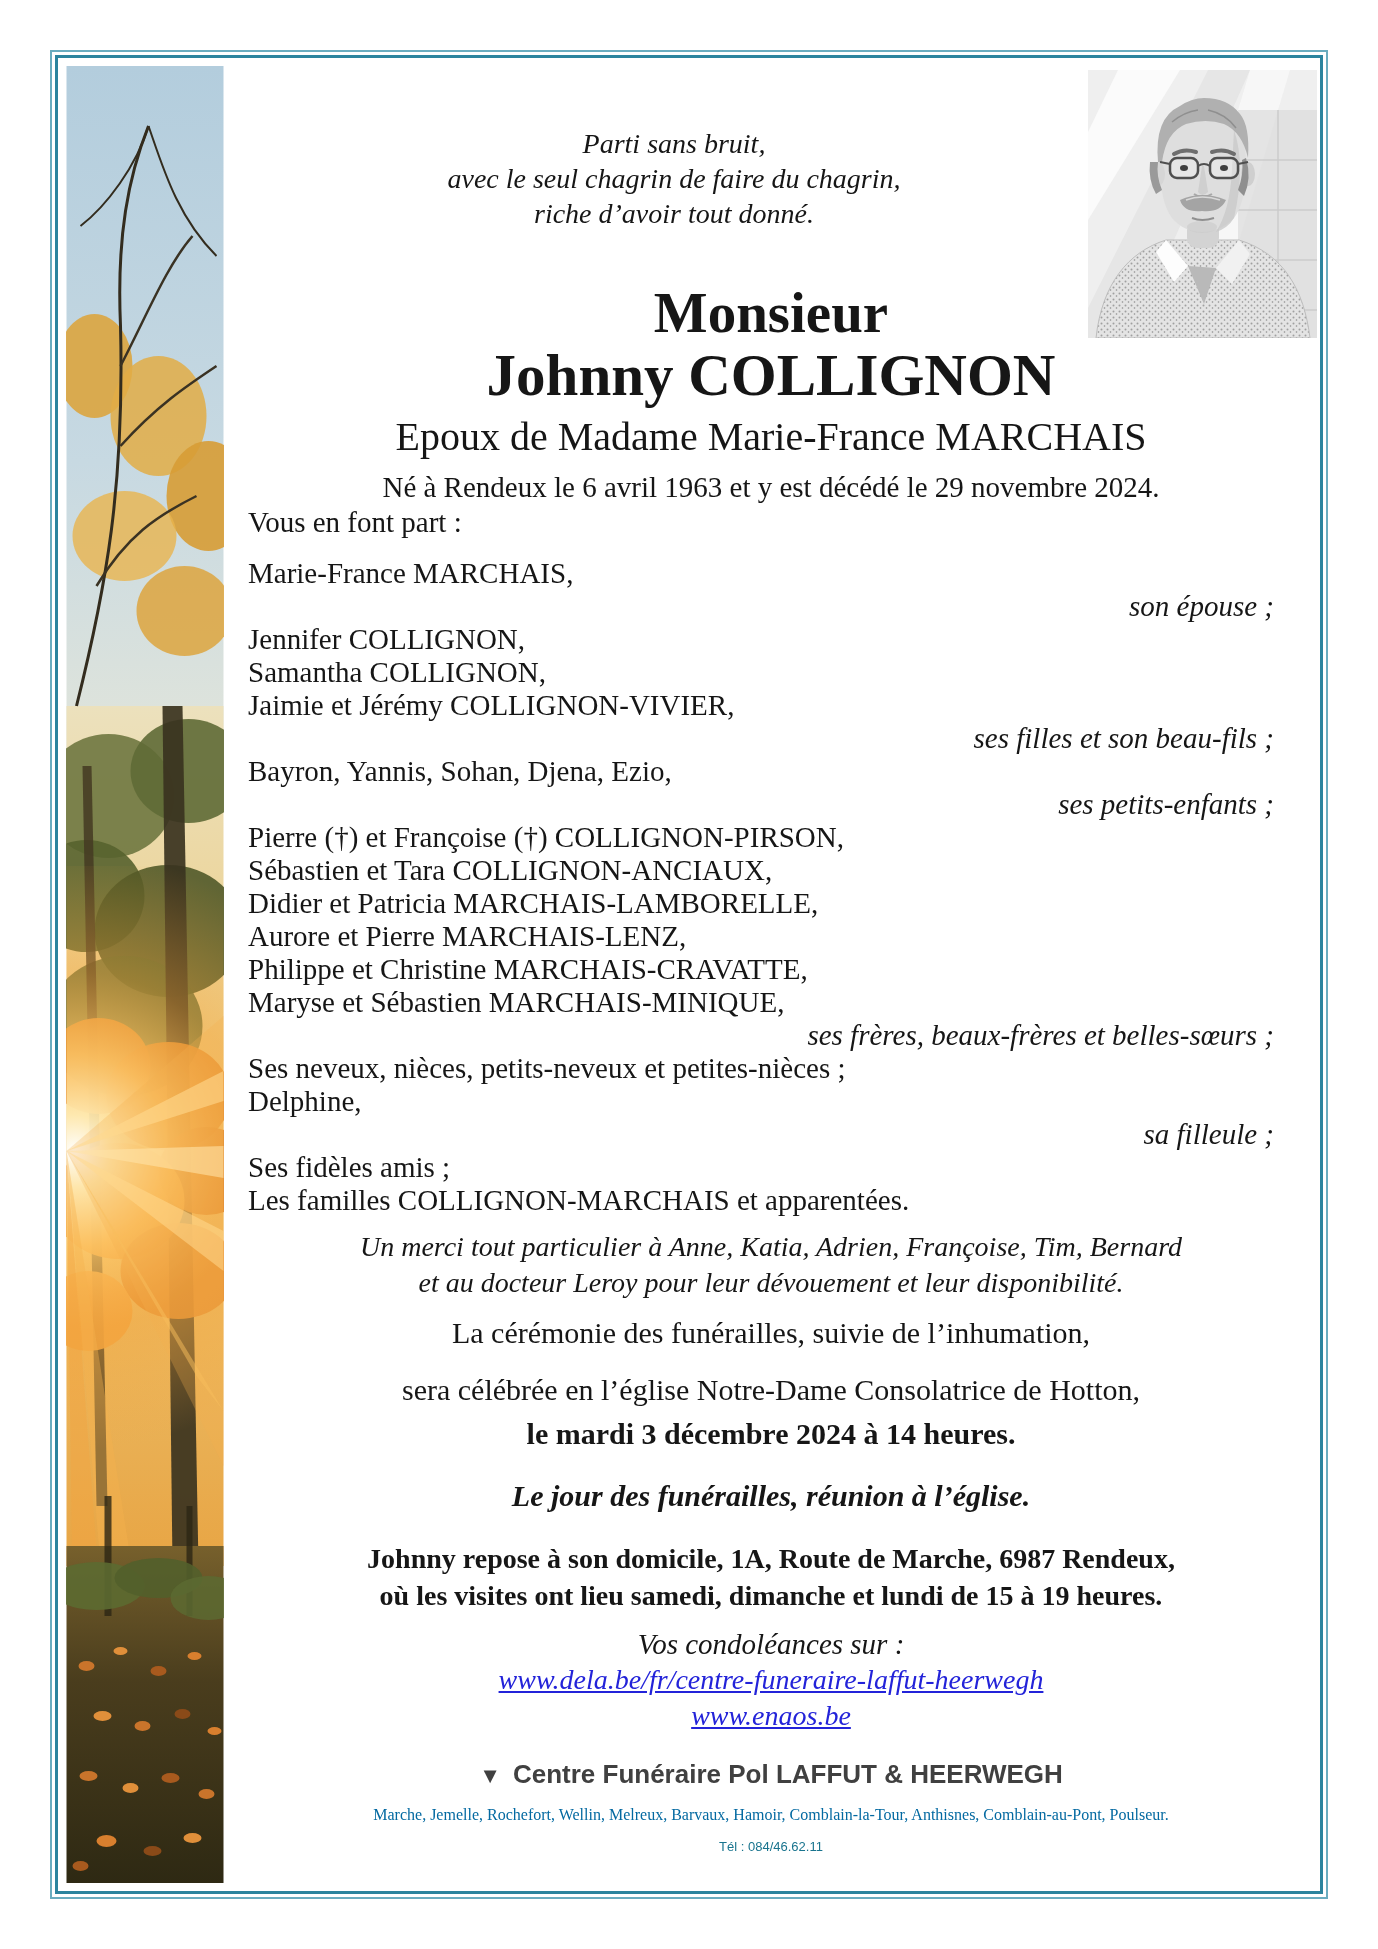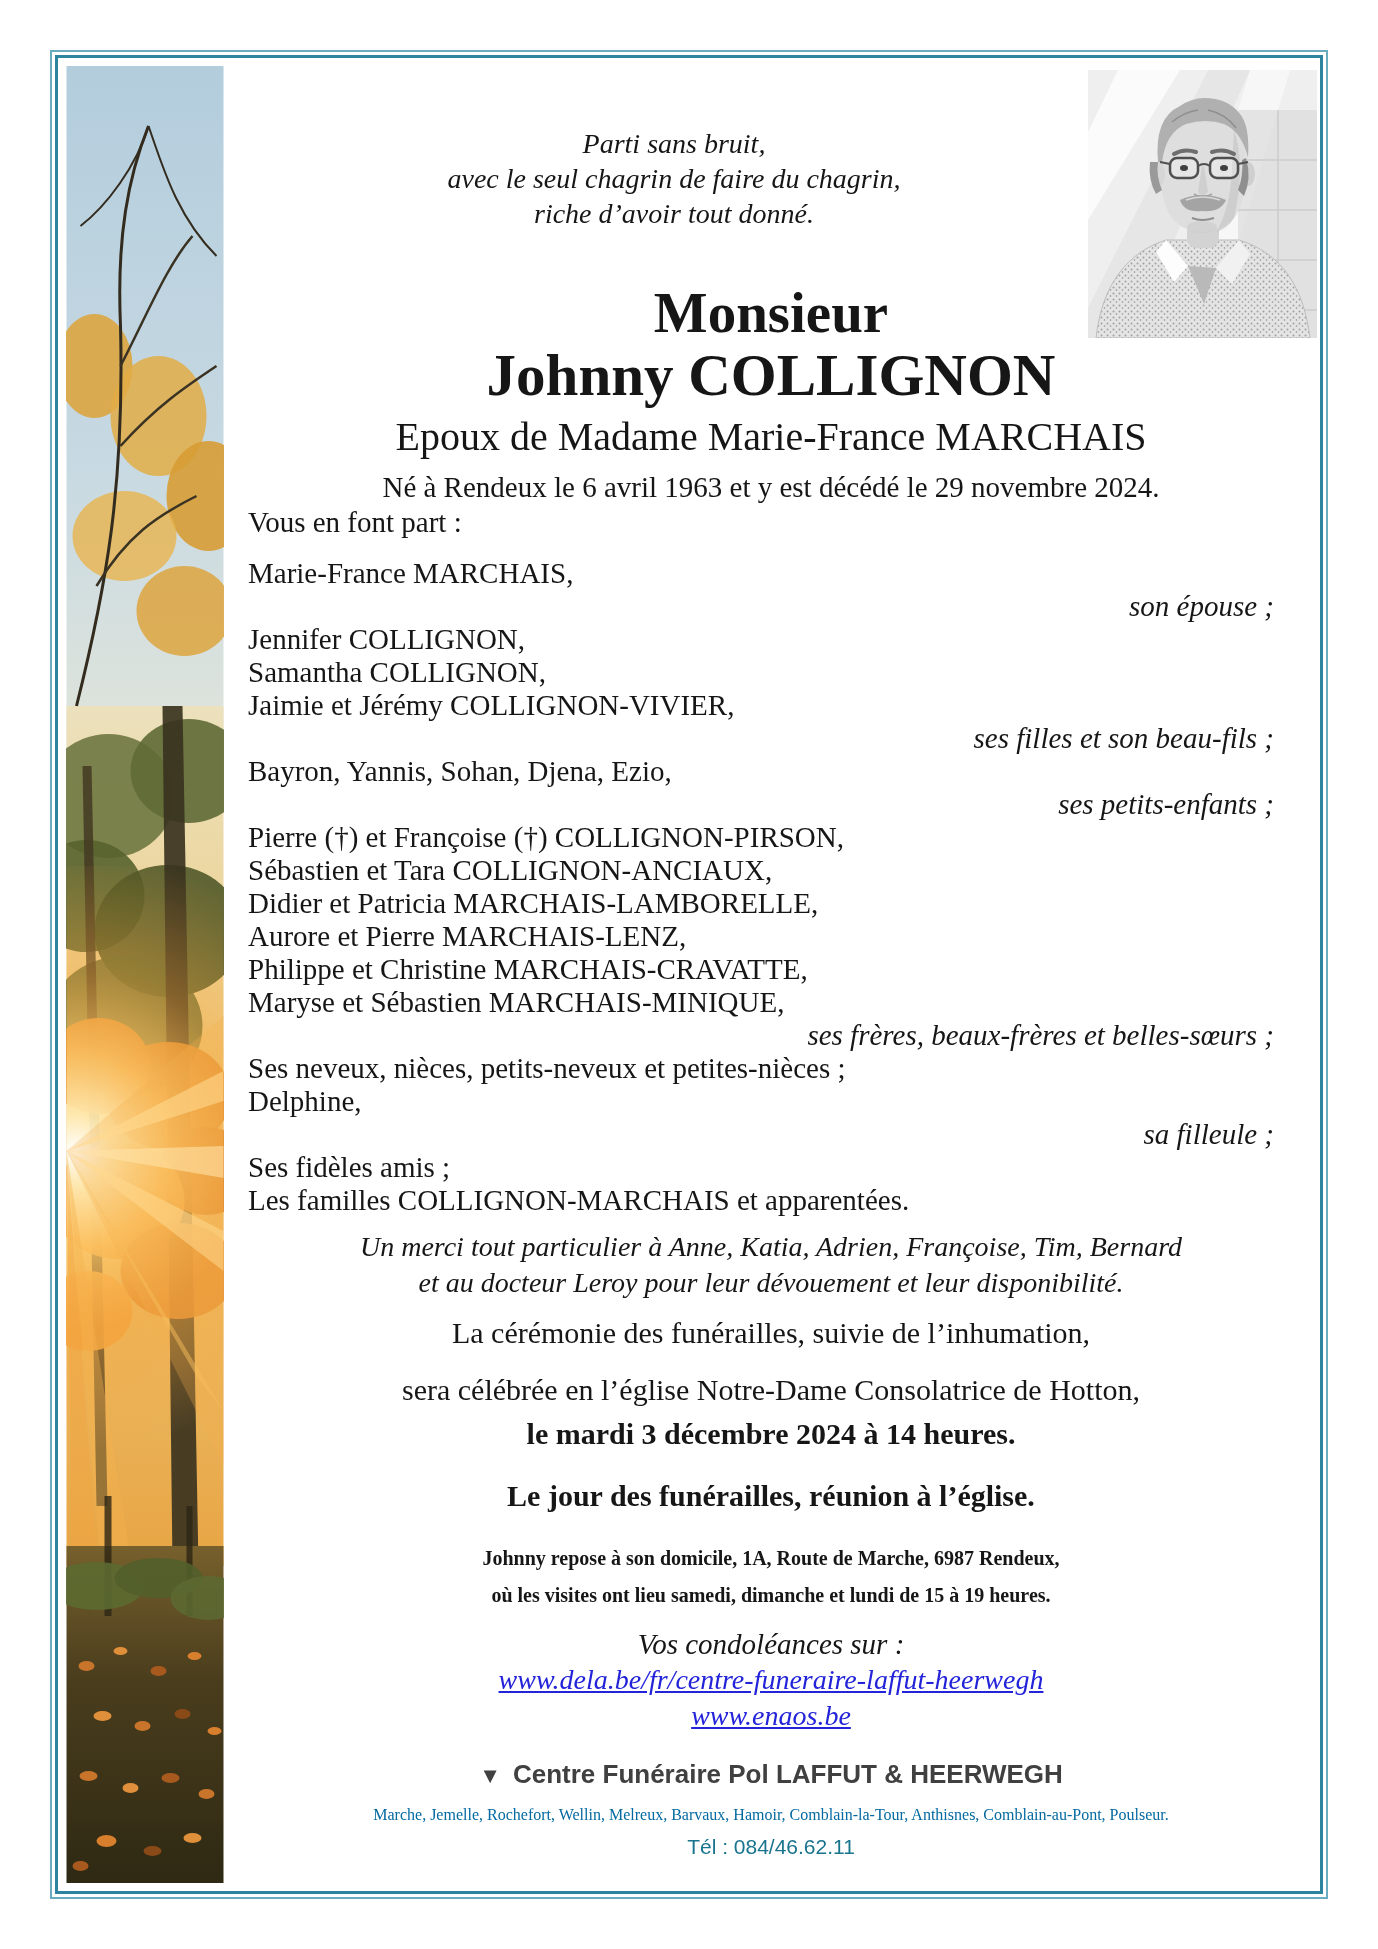--- a/index.html
+++ b/index.html
@@ -60,40 +60,40 @@
   .gap-s{}
   .gap-m{margin-top:18px;}
   .thanks{
     margin-top:12px;text-align:center;font-style:italic;
     font-size:28px;line-height:36px;
   }
   .cer{ text-align:center;font-size:30px;line-height:36px;}
   .cer1{margin-top:14px;}
   .cer2{margin-top:21px;}
   .cer3{margin-top:8px;font-weight:bold;}
-  .reunion{margin-top:26px;text-align:center;font-weight:bold;font-size:30px;line-height:36px;}
-  .repose{margin-top:26px;text-align:center;font-weight:bold;font-size:20px;line-height:37px;}
+  .reunion{margin-top:26px;text-align:center;font-weight:bold;font-size:30px;line-height:36px;font-style:italic;}
+  .repose{margin-top:26px;text-align:center;font-weight:bold;font-size:28px;line-height:37px;}
   .condol{margin-top:12px;text-align:center;font-style:italic;font-size:29px;line-height:36px;}
   .link-line{text-align:center;font-style:italic;font-size:28px;line-height:36px;}
   .link-line a{color:#2323d9;text-decoration:underline;}
   .footer-head{
     margin-top:24px;text-align:center;
     font-family:"Liberation Sans", sans-serif;font-weight:bold;
     font-size:26px;line-height:32px;color:#404040;
   }
   .footer-head .marker{font-size:22px;margin-right:12px;}
   .footer-towns{
     margin-top:10px;text-align:center;
     font-family:Liberation Serif, serif;
     font-size:16px;line-height:26px;color:#0369a1;
   }
   .footer-phone{
     margin-top:8px;text-align:center;
     font-family:"Liberation Sans", sans-serif;
-    font-size:21px;line-height:22px;color:#19748e;
+    font-size:13px;line-height:22px;color:#19748e;
   }
 </style>
 </head>
 <body>
 
 <div class="page">
 
   <div class="frame-outer"></div>
   <div class="frame-inner"></div>
 

